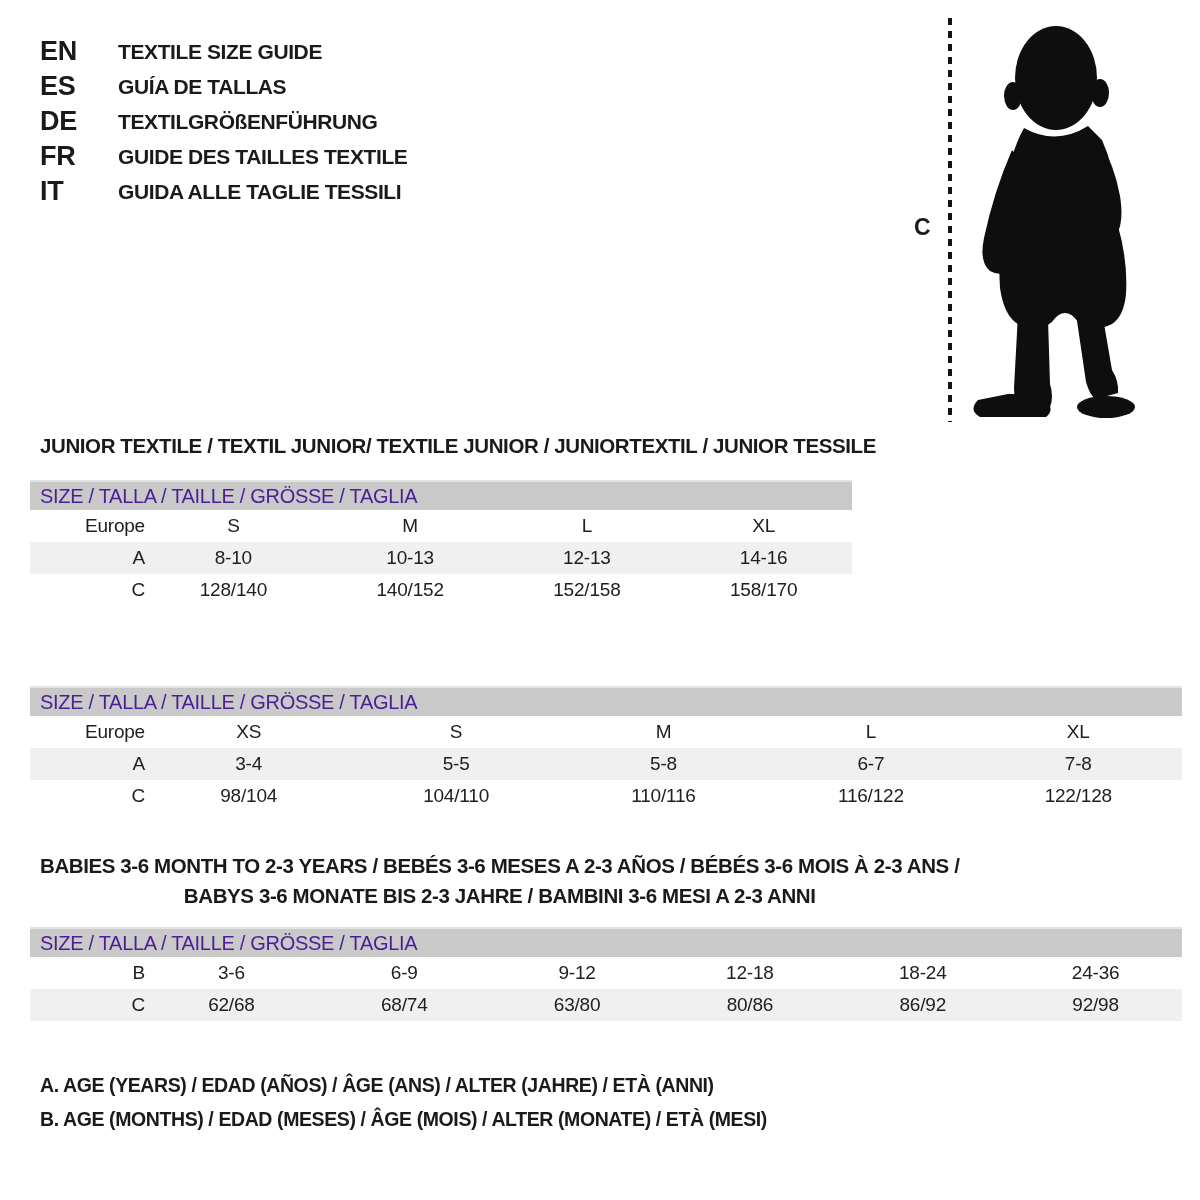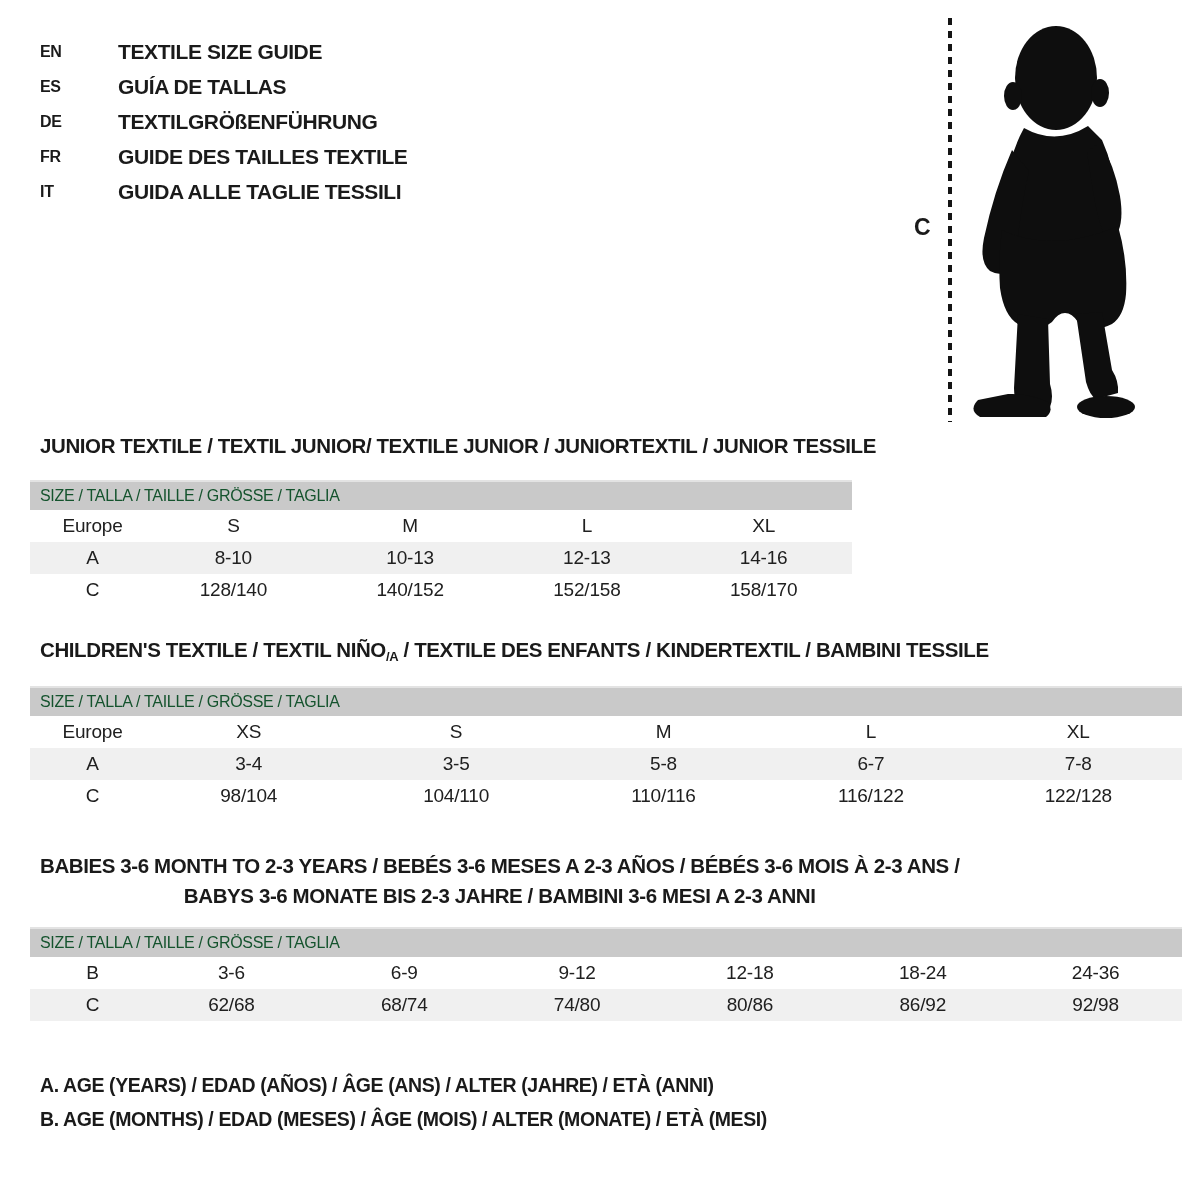--- a/index.html
+++ b/index.html
@@ -9,45 +9,45 @@
     --ink:#1a1a1a;
   }
   html,body{margin:0;padding:0;background:#fff;}
   .page{
     position:relative;width:1200px;height:1200px;background:#fff;overflow:hidden;
     font-family:"Liberation Sans","DejaVu Sans",sans-serif;color:var(--ink);
   }
   
   .lang-header{position:absolute;left:40px;top:34px;}
   .lang-row{display:flex;height:35px;align-items:center;}
-  .lang-code{width:78px;font-weight:700;font-size:16px;letter-spacing:-0.3px;}
+  .lang-code{width:78px;font-weight:700;font-size:27px;letter-spacing:-0.3px;}
   .lang-title{font-weight:700;font-size:21px;letter-spacing:-0.4px;}
   
   .figure{position:absolute;left:900px;top:14px;width:270px;height:414px;}
   .measure-line{
     position:absolute;left:48px;top:4px;width:4px;height:404px;
     background:repeating-linear-gradient(to bottom,#141414 0 7px,transparent 7px 13px);
   }
   .measure-label{position:absolute;left:14px;top:200px;font-weight:700;font-size:23px;}
   .silhouette{position:absolute;left:62px;top:2px;width:180px;height:402px;}
   
   .section-title{position:absolute;left:40px;font-weight:700;font-size:20.5px;letter-spacing:-0.4px;white-space:nowrap;text-align:center;}
   .section-title .sub{font-size:13px;vertical-align:-4px;letter-spacing:-0.3px;}
   .two-line{line-height:30px;}
   .size-table-wrap{position:absolute;left:30px;}
   .size-band{
     height:28px;background:var(--band);border-top:2px solid var(--band-edge);
-    font-size:16px;line-height:28px;color:#14532d;padding-left:10px;letter-spacing:-0.3px;
+    font-size:20px;line-height:28px;color:#4c1d95;padding-left:10px;letter-spacing:-0.3px;
   }
   table.size-table{border-collapse:collapse;table-layout:fixed;width:100%;}
   table.size-table td{
     height:32px;font-size:19px;letter-spacing:-0.2px;color:#202020;
     text-align:center;padding:0;vertical-align:middle;
   }
-  table.size-table td.row-label{text-align:center;padding-left:10px;width:115px;}
+  table.size-table td.row-label{text-align:right;padding-left:10px;width:115px;}
   tr.striped{background:var(--stripe);}
   
   .footnotes{position:absolute;left:40px;top:1068px;}
   .footnote{font-weight:700;font-size:19.5px;letter-spacing:-0.4px;line-height:34px;white-space:nowrap;}
 </style>
 </head>
 <body>
 
 <div class="page">
 
@@ -124,21 +124,20 @@
           <td class="row-label">C</td>
           <td>128/140</td>
           <td>140/152</td>
           <td>152/158</td>
           <td>158/170</td>
         </tr>
       </tbody>
     </table>
   </div>
 
-  <div class="section-title" style="top:638px"><span>CHILDREN'S TEXTILE / TEXTIL NIÑO</span><span class="sub">/A</span><span> / TEXTILE DES ENFANTS / KINDERTEXTIL / BAMBINI TESSILE</span></div>
   <div class="size-table-wrap" style="top:686px;width:1152px">
     <div class="size-band">SIZE / TALLA / TAILLE / GRÖSSE / TAGLIA</div>
     <table class="size-table">
       <colgroup>
           <col style="width:115px">
           <col>
           <col>
           <col>
           <col>
           <col>
@@ -148,21 +147,21 @@
           <td class="row-label">Europe</td>
           <td>XS</td>
           <td>S</td>
           <td>M</td>
           <td>L</td>
           <td>XL</td>
         </tr>
         <tr class="striped">
           <td class="row-label">A</td>
           <td>3-4</td>
-          <td>3-5</td>
+          <td>5-5</td>
           <td>5-8</td>
           <td>6-7</td>
           <td>7-8</td>
         </tr>
         <tr>
           <td class="row-label">C</td>
           <td>98/104</td>
           <td>104/110</td>
           <td>110/116</td>
           <td>116/122</td>
@@ -195,21 +194,21 @@
           <td>6-9</td>
           <td>9-12</td>
           <td>12-18</td>
           <td>18-24</td>
           <td>24-36</td>
         </tr>
         <tr class="striped">
           <td class="row-label">C</td>
           <td>62/68</td>
           <td>68/74</td>
-          <td>74/80</td>
+          <td>63/80</td>
           <td>80/86</td>
           <td>86/92</td>
           <td>92/98</td>
         </tr>
       </tbody>
     </table>
   </div>
 
   <div class="footnotes">
     <div class="footnote">A. AGE (YEARS) / EDAD (AÑOS) / ÂGE (ANS) / ALTER (JAHRE) / ETÀ (ANNI)</div>

